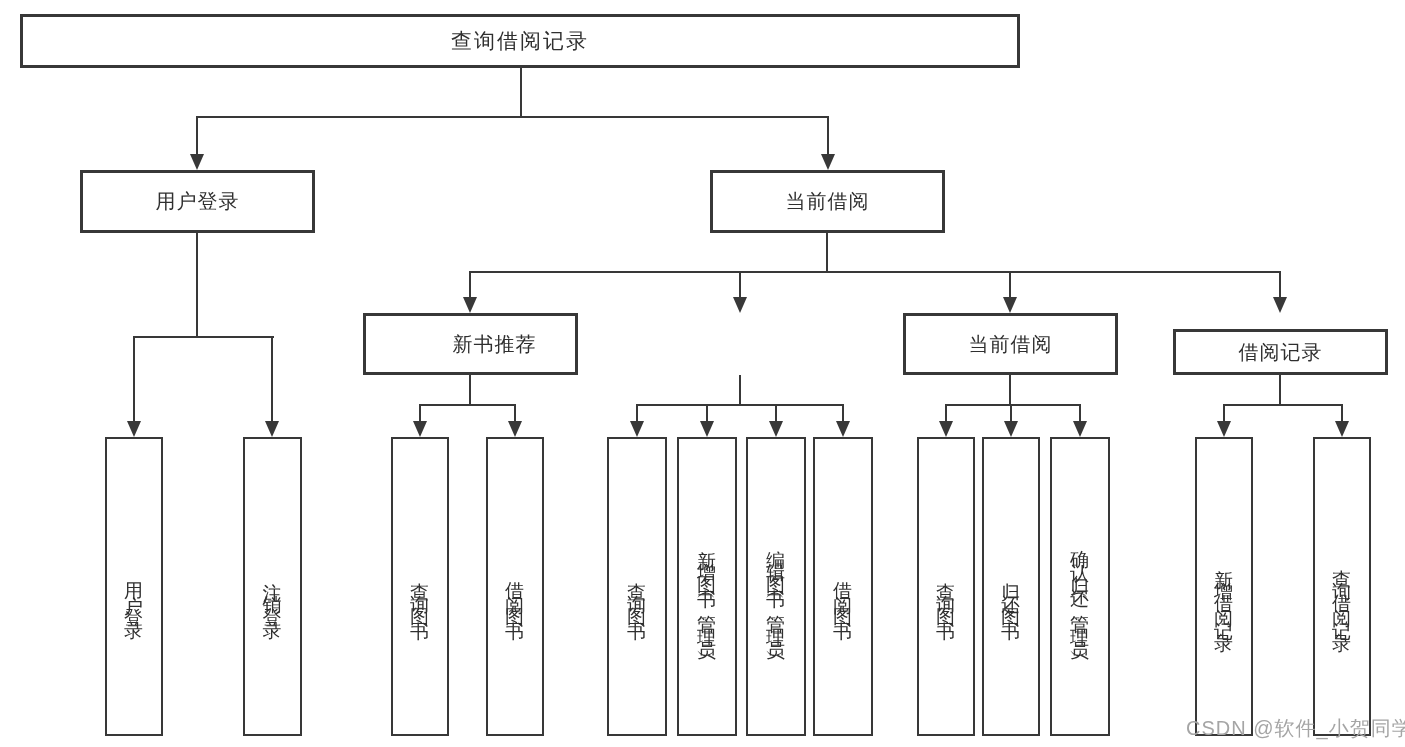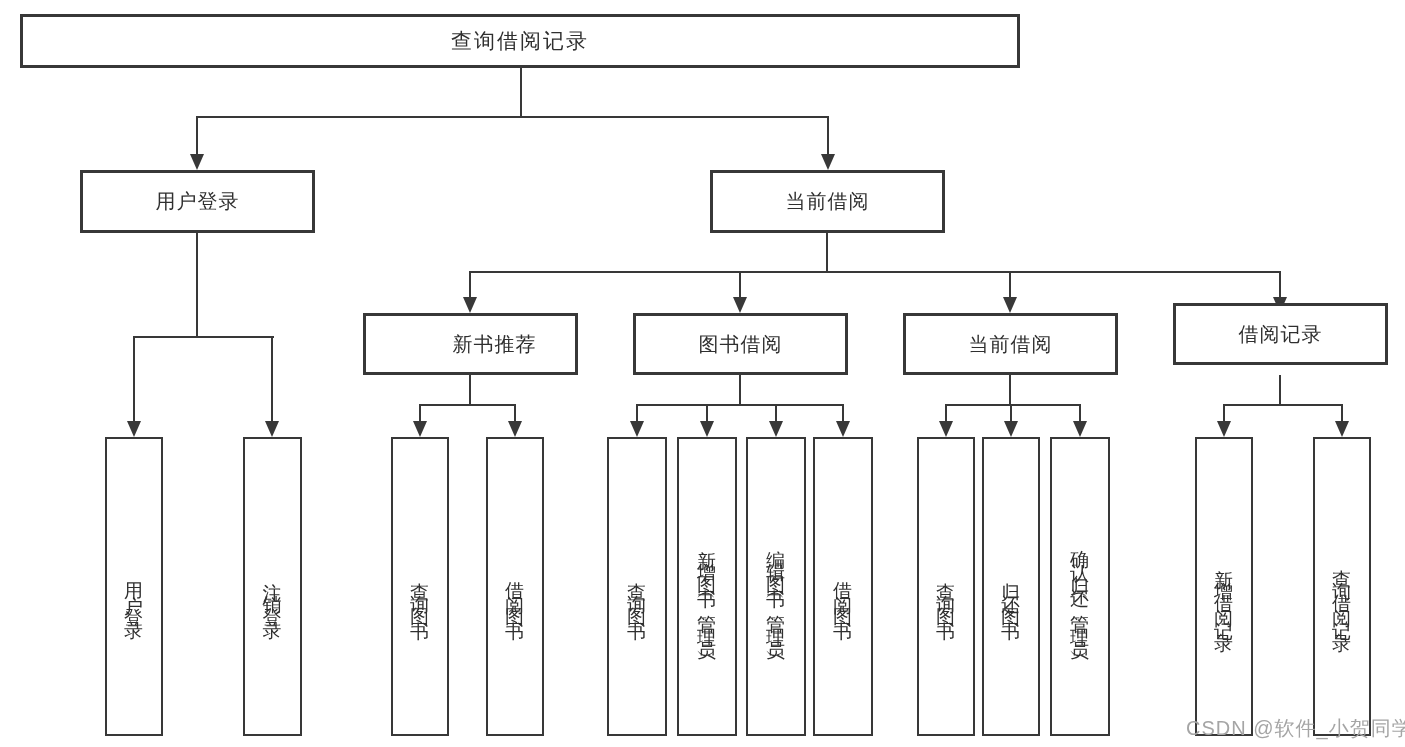--- a/index.html
+++ b/index.html
@@ -80,27 +80,24 @@
   <div class="vline" style="left:739px;top:271px;height:27px;"></div>
   <div class="arrow" style="left:733px;top:297px;"></div>
   <div class="vline" style="left:1009px;top:271px;height:27px;"></div>
   <div class="arrow" style="left:1003px;top:297px;"></div>
   <div class="vline" style="left:1279px;top:271px;height:27px;"></div>
   <div class="arrow" style="left:1273px;top:297px;"></div>
 
   <div class="box hlabel" style="left:363px;top:313px;width:215px;height:62px;padding-left:48px;">
     <span>新书推荐</span>
   </div>
-  <div class="box hlabel" style="left:633px;top:313px;width:215px;height:62px;">
-    <span>图书借阅</span>
-  </div>
   <div class="box hlabel" style="left:903px;top:313px;width:215px;height:62px;text-align:center;">
     <span>当前借阅</span>
   </div>
-  <div class="box hlabel" style="left:1173px;top:303px;width:215px;height:62px;justify-content:center;">
+  <div class="box hlabel" style="left:1173px;top:329px;width:215px;height:46px;justify-content:center;">
     <span>借阅记录</span>
   </div>
 
   <div class="vline" style="left:469px;top:375px;height:31px;"></div>
   <div class="hline" style="left:419px;top:404px;width:97px;"></div>
   <div class="vline" style="left:419px;top:404px;height:18px;"></div>
   <div class="arrow" style="left:413px;top:421px;"></div>
   <div class="vline" style="left:514px;top:404px;height:18px;"></div>
   <div class="arrow" style="left:508px;top:421px;"></div>
 

